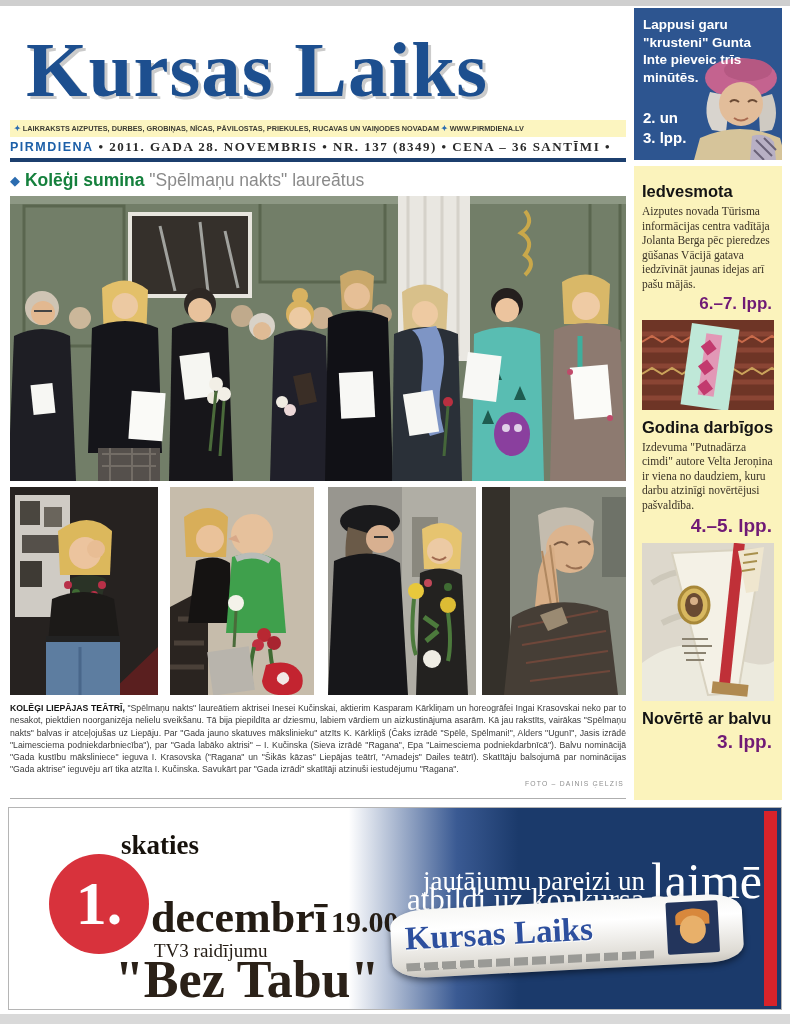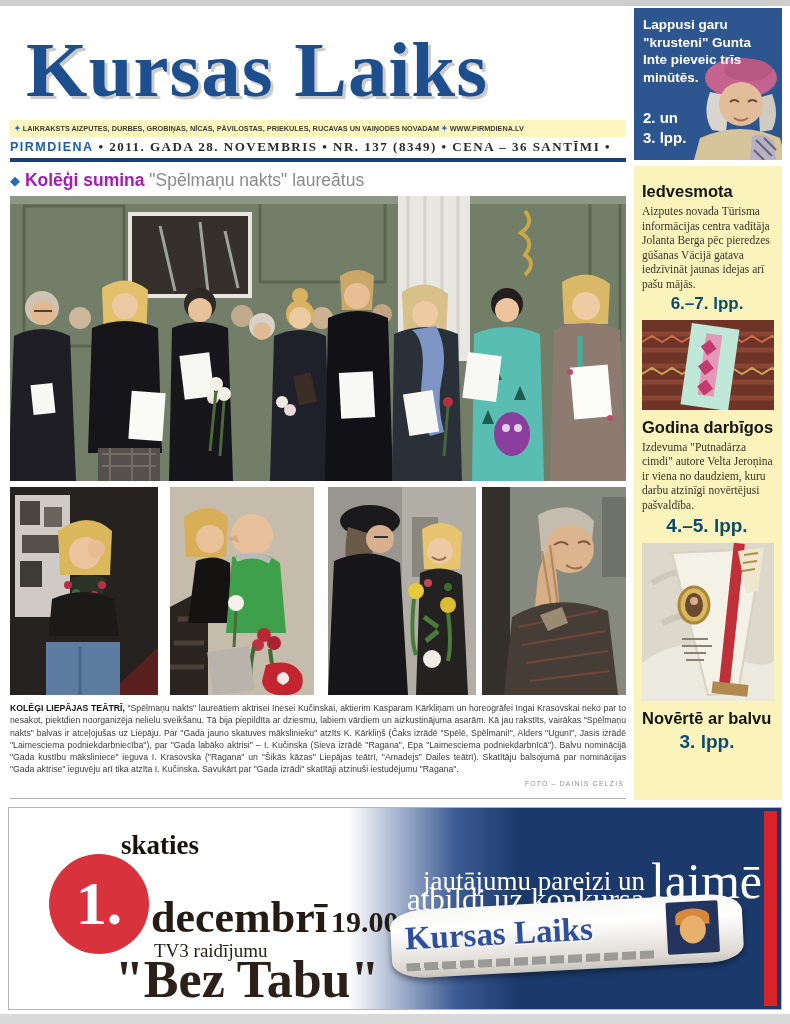--- a/index.html
+++ b/index.html
@@ -17,21 +17,21 @@
   .yellowline .diamond{color:#2b6cb0;font-size:8px;}
   .dateline{position:absolute;left:10px;top:137px;width:616px;height:30px;
     font-family:"Liberation Serif", serif;font-weight:bold;font-size:13px;letter-spacing:1.5px;
     color:#2a2a2a;line-height:20px;white-space:nowrap;}
   .dateline .day{color:#1c5fa8;font-family:"Liberation Sans", sans-serif;font-size:12.5px;}
   .bluerule{position:absolute;left:10px;top:158px;width:616px;height:4px;background:#1c3f6e;}
 
   
   .headline{position:absolute;left:10px;top:168px;width:616px;height:24px;font-size:17.5px;line-height:24px;white-space:nowrap;}
   .headline .bullet{color:#2b6cb0;font-size:13px;vertical-align:1px;}
-  .headline .lead{font-weight:bold;color:#a21caf;}
+  .headline .lead{font-weight:bold;color:#15803d;}
   .headline .rest{color:#8a8a8a;}
 
   
   .mainphoto{position:absolute;left:10px;top:196px;width:616px;height:285px;background:#727e68;}
   .strip{position:absolute;left:10px;top:487px;width:616px;height:208px;}
   .strip .ph{position:absolute;top:0;height:208px;background:#888;}
   .ph1{left:0;width:148px;}
   .ph2{left:160px;width:144px;}
   .ph3{left:318px;width:148px;}
   .ph4{left:472px;width:144px;}
@@ -45,21 +45,21 @@
 
   
   .promo{position:absolute;left:634px;top:8px;width:148px;height:152px;background:#2d5590;overflow:hidden;}
   .promo .ptext{position:absolute;left:9px;top:8px;width:118px;font-weight:bold;font-size:13.5px;line-height:17.5px;color:#ffffff;}
   .promo .ppages{position:absolute;left:9px;top:100px;font-weight:bold;font-size:15px;line-height:20px;color:#ffffff;}
   .promo svg{position:absolute;right:-4px;bottom:0;}
 
   .sidebar{position:absolute;left:634px;top:166px;width:148px;height:634px;background:#fbf3bc;box-sizing:border-box;padding:14px 8px;}
   .sb-title{font-weight:bold;font-size:16.5px;color:#141414;margin:2px 0 3px 0;}
   .sb-text{font-family:"Liberation Serif", serif;font-size:11.5px;line-height:14.6px;color:#3a3226;}
-  .sb-pages{font-weight:bold;color:#0c4a6e;text-align:center;margin:2px 2px 6px 0;}
+  .sb-pages{font-weight:bold;color:#701a75;text-align:right;margin:2px 2px 6px 0;}
   .sb-pages.p1{font-size:17px;}
   .sb-pages.p2{font-size:19px;}
   .sb-pages.p3{font-size:19px;}
   .sb-photo{display:block;margin:2px auto 8px auto;}
 
   
   .ad{position:absolute;left:8px;top:807px;width:774px;height:203px;border:1px solid #b5b5b5;box-sizing:border-box;
       background:linear-gradient(90deg,#ffffff 0%,#ffffff 44%,#3a5a93 58%,#1b3a6b 66%,#1b3a6b 100%);overflow:hidden;}
   .ad .redstripe{position:absolute;right:4px;top:3px;bottom:3px;width:13px;background:#d8232a;}
   .ad .circle{position:absolute;left:40px;top:46px;width:100px;height:100px;border-radius:50%;background:#d8323c;

